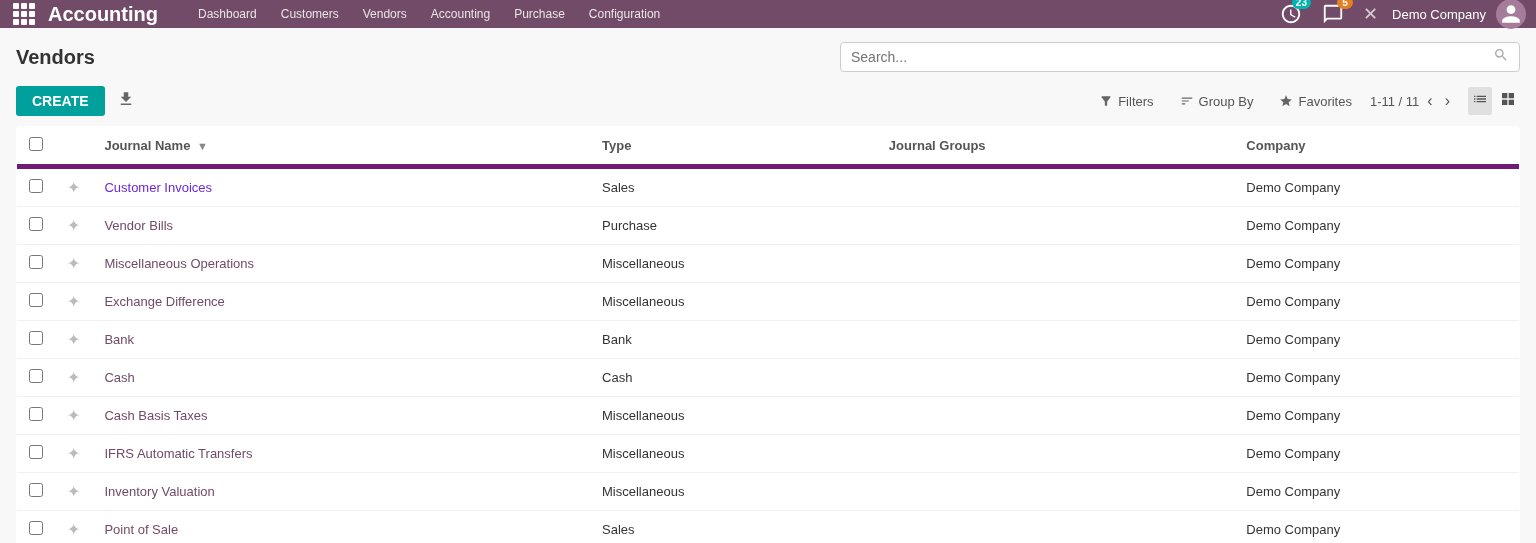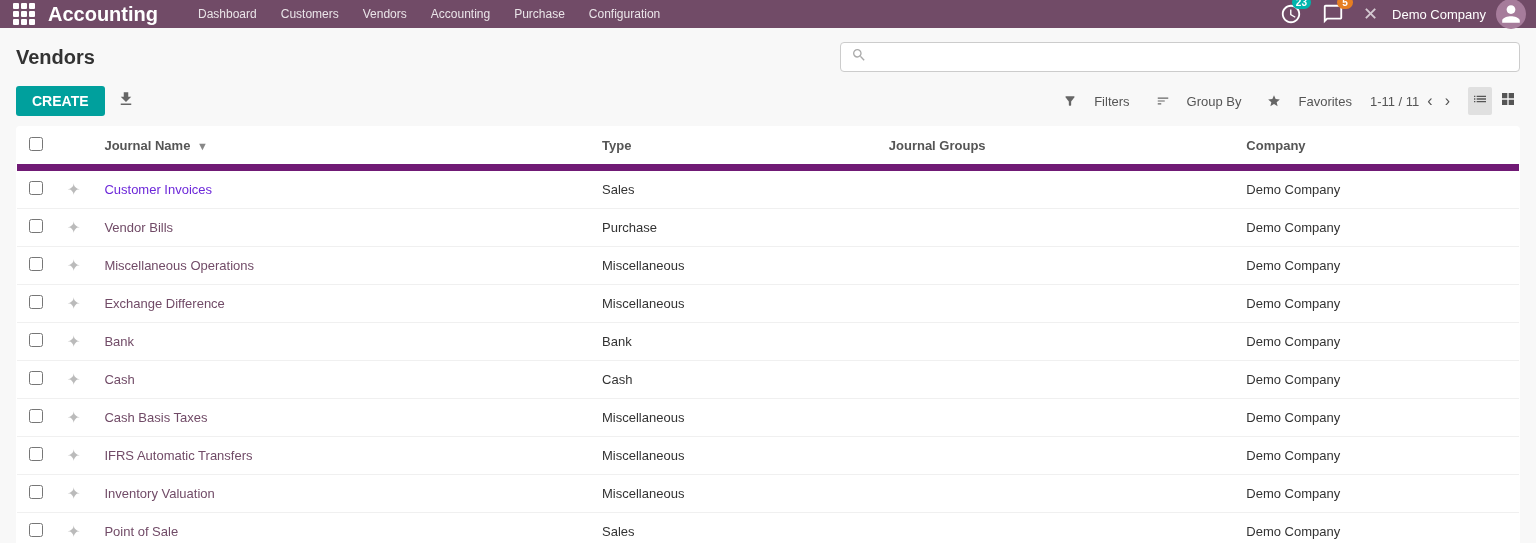--- a/index.html
+++ b/index.html
@@ -90,21 +90,21 @@
       background: #00A09D; color: #fff; border: none; border-radius: 3px;
       padding: 7px 16px; font-size: 14px; font-weight: 600; cursor: pointer;
     }
     .btn-icon {
       background: transparent; border: none; cursor: pointer; padding: 6px 8px; color: #666; font-size: 16px;
     }
     .toolbar-right {
       margin-left: auto; display: flex; align-items: center; gap: 10px;
     }
     .filter-btn {
-      display: flex; align-items: center; gap: 17px; cursor: pointer;
+      display: flex; align-items: center; gap: 5px; cursor: pointer;
       color: #555; font-size: 13px; padding: 5px 8px; border-radius: 3px;
     }
     .filter-btn svg { width: 14px; height: 14px; fill: #666; }
     .pagination {
       display: flex; align-items: center; gap: 4px; color: #555; font-size: 13px;
     }
     .pagination-nav {
       background: none; border: none; cursor: pointer; color: #555; font-size: 16px; padding: 2px 4px;
     }
     .view-toggles {
@@ -113,21 +113,21 @@
     .view-btn {
       background: none; border: none; cursor: pointer; padding: 4px; color: #555; font-size: 16px; border-radius: 2px;
     }
     .view-btn.active { background: #e0e0e0; }
 
     
     .journals-table {
       width: 100%; border-collapse: collapse; background: #fff; border: 1px solid #e0e0e0; border-radius: 4px; overflow: hidden;
     }
     .journals-table thead tr {
-      background: #fff; border-bottom: 7px solid #701a75;
+      background: #fff; border-bottom: 5px solid #701a75;
     }
     .journals-table th {
       padding: 10px 12px; text-align: left; font-weight: 600; color: #555; font-size: 13px;
       border-bottom: 1px solid #e0e0e0; white-space: nowrap;
     }
     .journals-table th.check-col { width: 36px; }
     .journals-table th.drag-col { width: 28px; }
     .journals-table td {
       padding: 9px 12px; border-bottom: 1px solid #f0f0f0; font-size: 13px; color: #333;
     }
@@ -191,20 +191,21 @@
         </svg>
     </div>
   </div>
 </nav>
 
 <div class="page-content">
 
   <div class="page-header">
     <h1 class="page-title">Vendors</h1>
     <div class="search-bar">
+      <input type="text" placeholder="Search..." style="">
       <span class="search-icon-btn">
         <svg width="16" height="16" viewBox="0 0 24 24" fill="#aaa">
             <path d="M15.5 14h-.79l-.28-.27A6.471 6.471 0 0 0 16 9.5 6.5 6.5 0 1 0 9.5 16c1.61 0 3.09-.59 4.23-1.57l.27.28v.79l5 4.99L20.49 19l-4.99-5zm-6 0C7.01 14 5 11.99 5 9.5S7.01 5 9.5 5 14 7.01 14 9.5 11.99 14 9.5 14z"></path>
           </svg>
       </span>
     </div>
   </div>
 
   <div class="toolbar">
     <button class="btn-create">CREATE</button>

